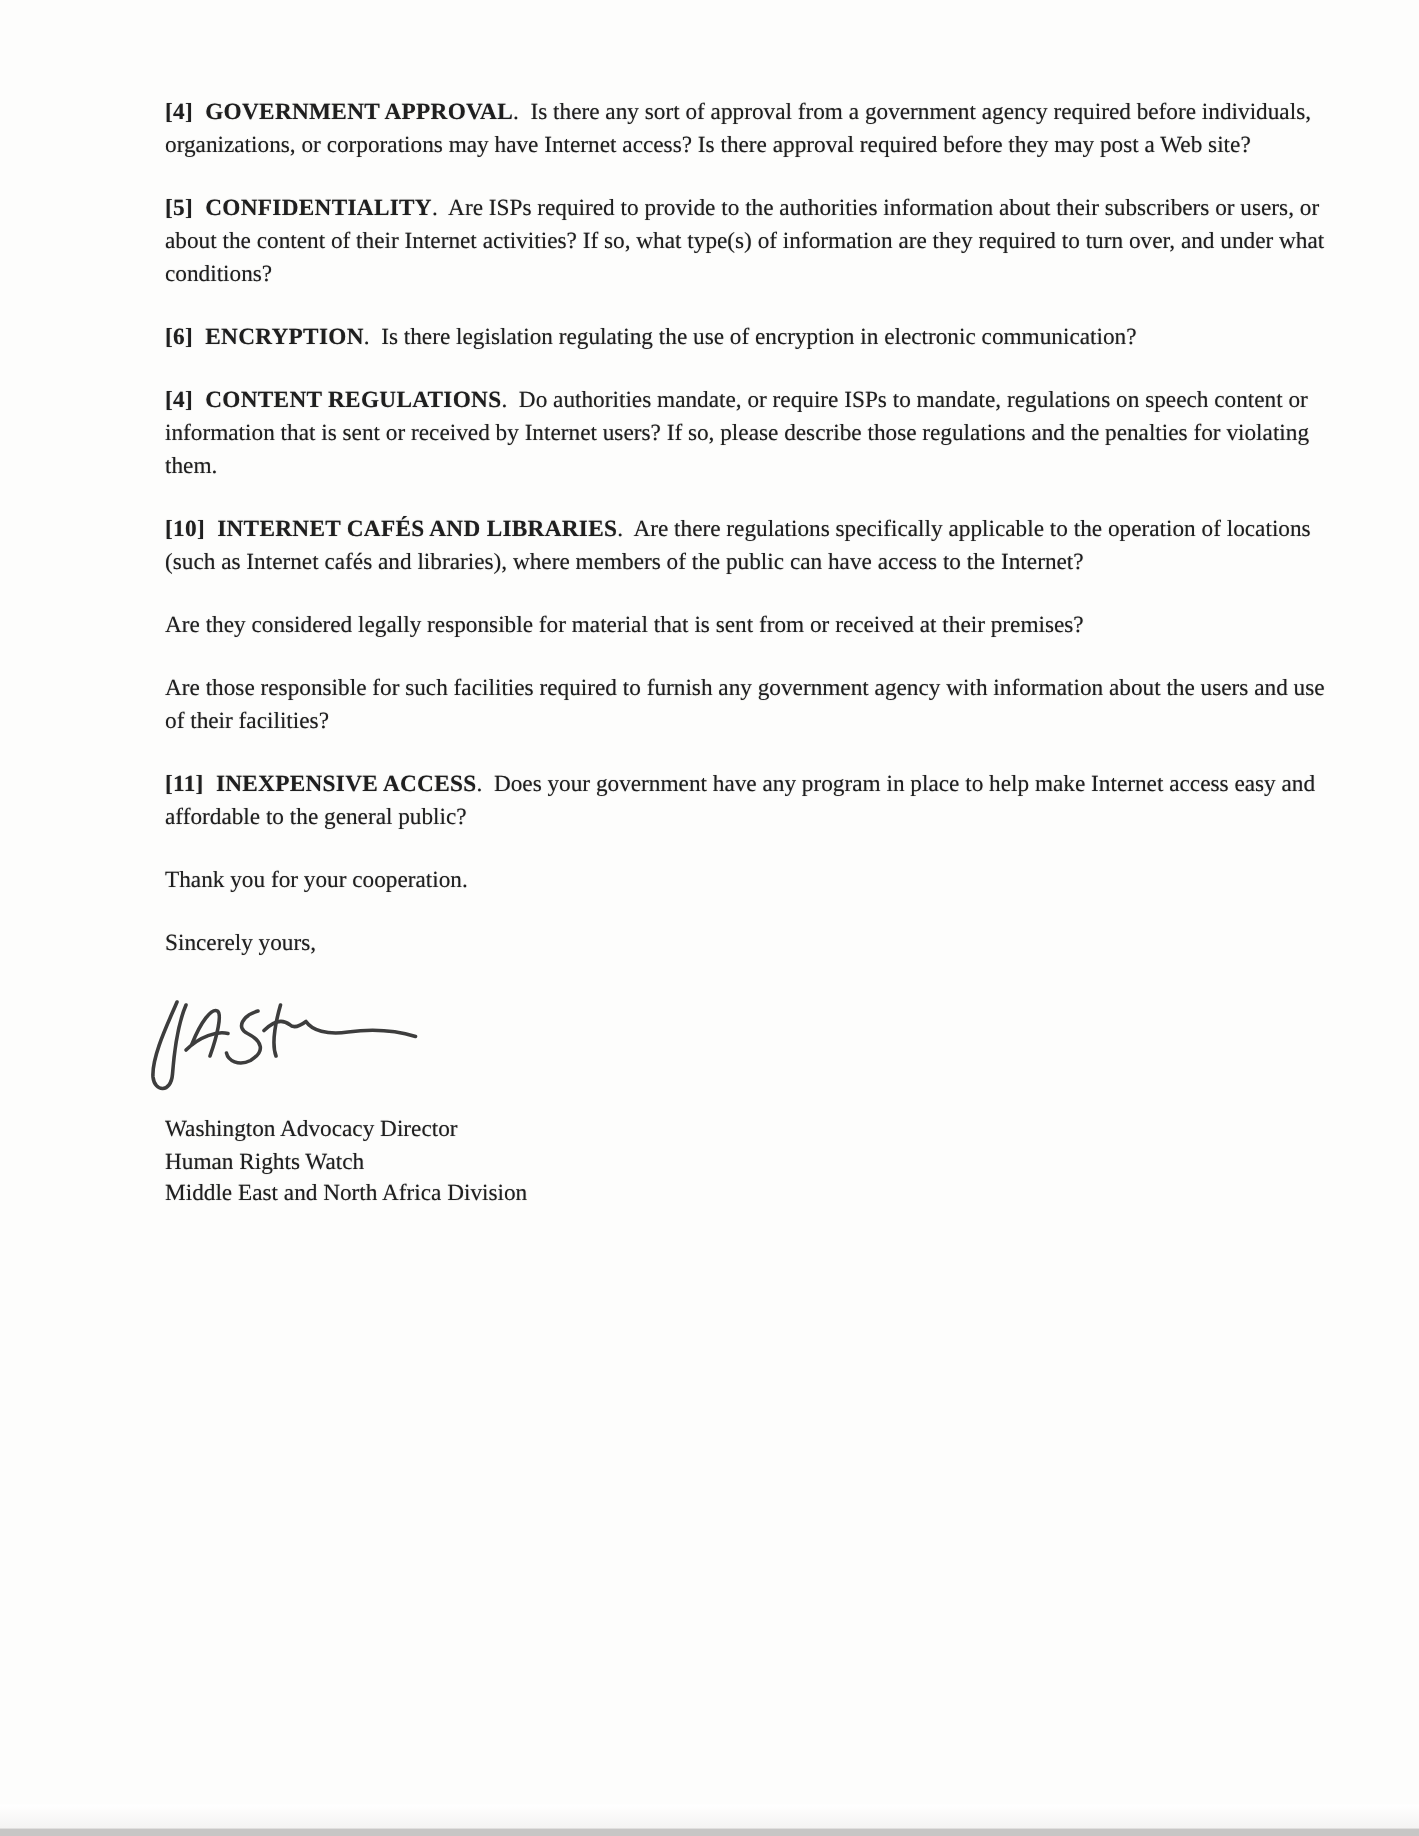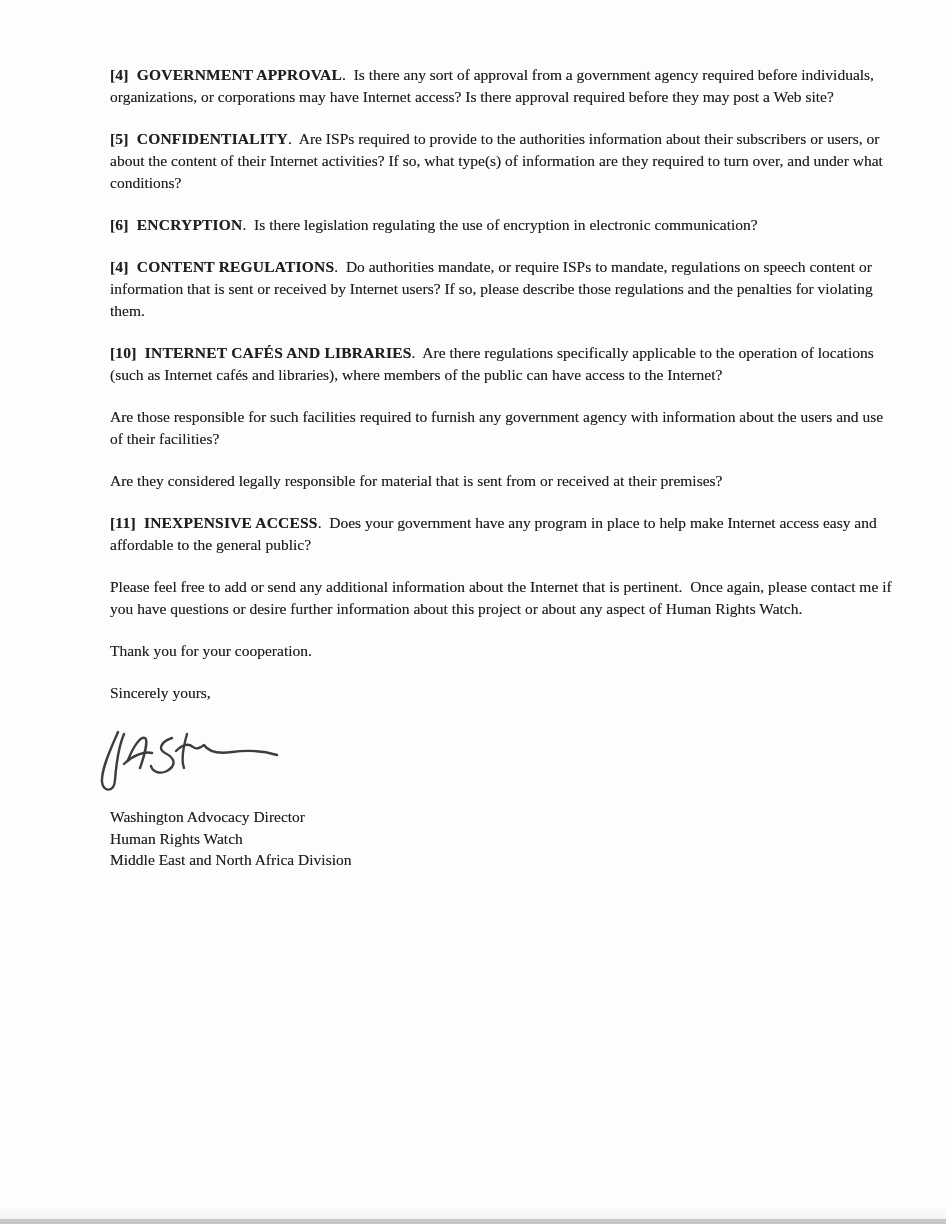--- a/index.html
+++ b/index.html
@@ -67,27 +67,26 @@
     <p class="para"><strong>[5]  CONFIDENTIALITY</strong><span>.  Are ISPs required to provide to the authorities information about their subscribers or users, or about the content of their Internet activities? If so, what type(s) of information are they required to turn over, and under what conditions?</span></p>
 
     <p class="para"><strong>[6]  ENCRYPTION</strong><span>.  Is there legislation regulating the use of encryption in electronic communication?</span></p>
 
     <p class="para"><strong>[4]  CONTENT REGULATIONS</strong><span>.  Do authorities mandate, or require ISPs to mandate, regulations on speech content or information that is sent or received by Internet users? If so, please describe those regulations and the penalties for violating them.</span></p>
 
 
 
     <p class="para"><strong>[10]  INTERNET CAFÉS AND LIBRARIES</strong><span>.  Are there regulations specifically applicable to the operation of locations (such as Internet cafés and libraries), where members of the public can have access to the Internet?</span></p>
 
+    <p class="para"><span>Are they considered legally responsible for material that is sent from or received at their premises?</span></p>
+
     <p class="para"><span>Are those responsible for such facilities required to furnish any government agency with information about the users and use of their facilities?</span></p>
-
-    <p class="para"><span>Are they considered legally responsible for material that is sent from or received at their premises?</span></p>
 
     <p class="para"><strong>[11]  INEXPENSIVE ACCESS</strong><span>.  Does your government have any program in place to help make Internet access easy and affordable to the general public?</span></p>
 
-    <p class="para"><span>Please feel free to add or send any additional information about the Internet that is pertinent.  Once again, please contact me if you have questions or desire further information about this project or about any aspect of Human Rights Watch.</span></p>
 
     <p class="para"><span>Thank you for your cooperation.</span></p>
 
     <p class="para"><span>Sincerely yours,</span></p>
 
     <div class="signature-wrap">
       <svg width="190" height="78" viewBox="0 0 190 78">
         <g fill="none" stroke="#3d3d3d" stroke-width="2.4" stroke-linecap="round" stroke-linejoin="round">
           <path d="M24,8 C19,20 7,44 8,58 C9,68 20,69 21,56 C22,43 24,24 30,10"></path>
           <path d="M34,36 C40,21 47,12 51,14 C54,16 51,30 46,44"></path>

